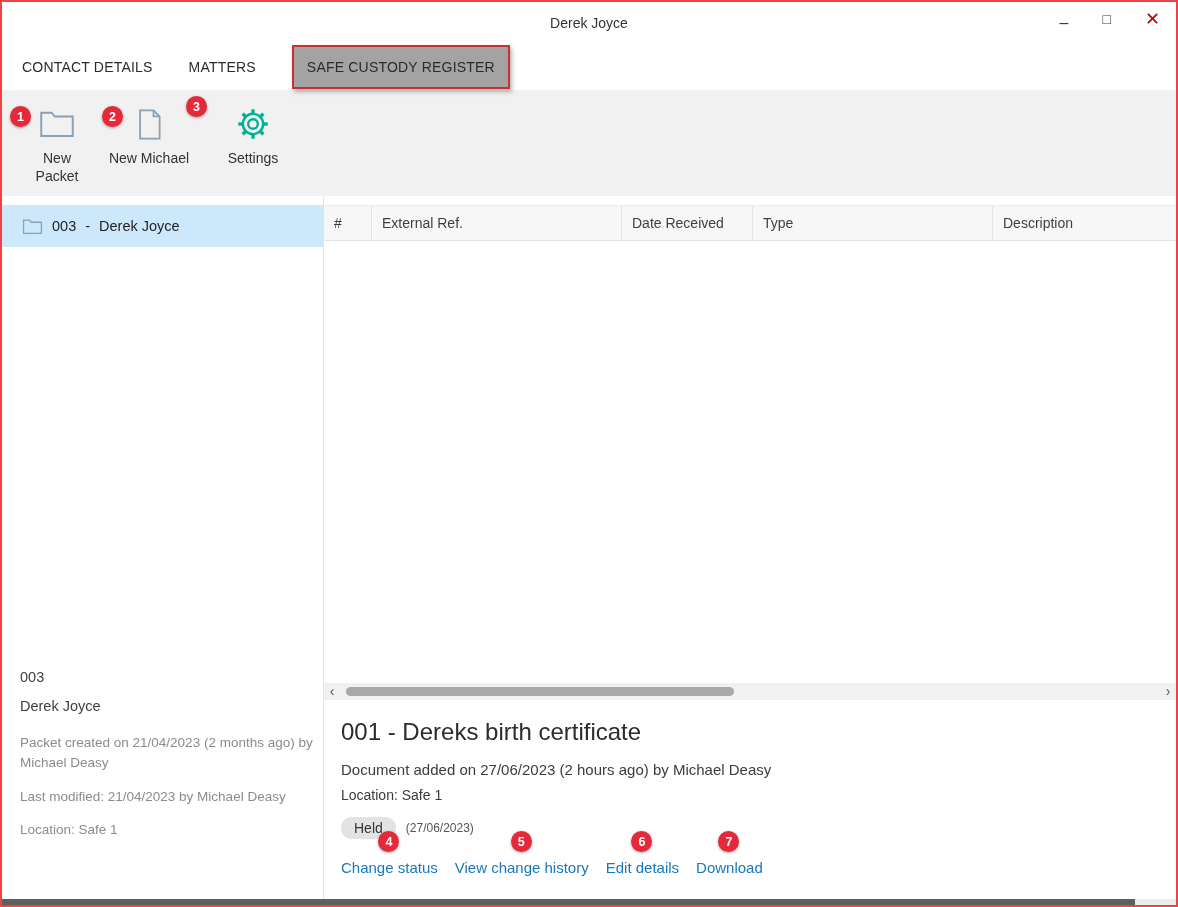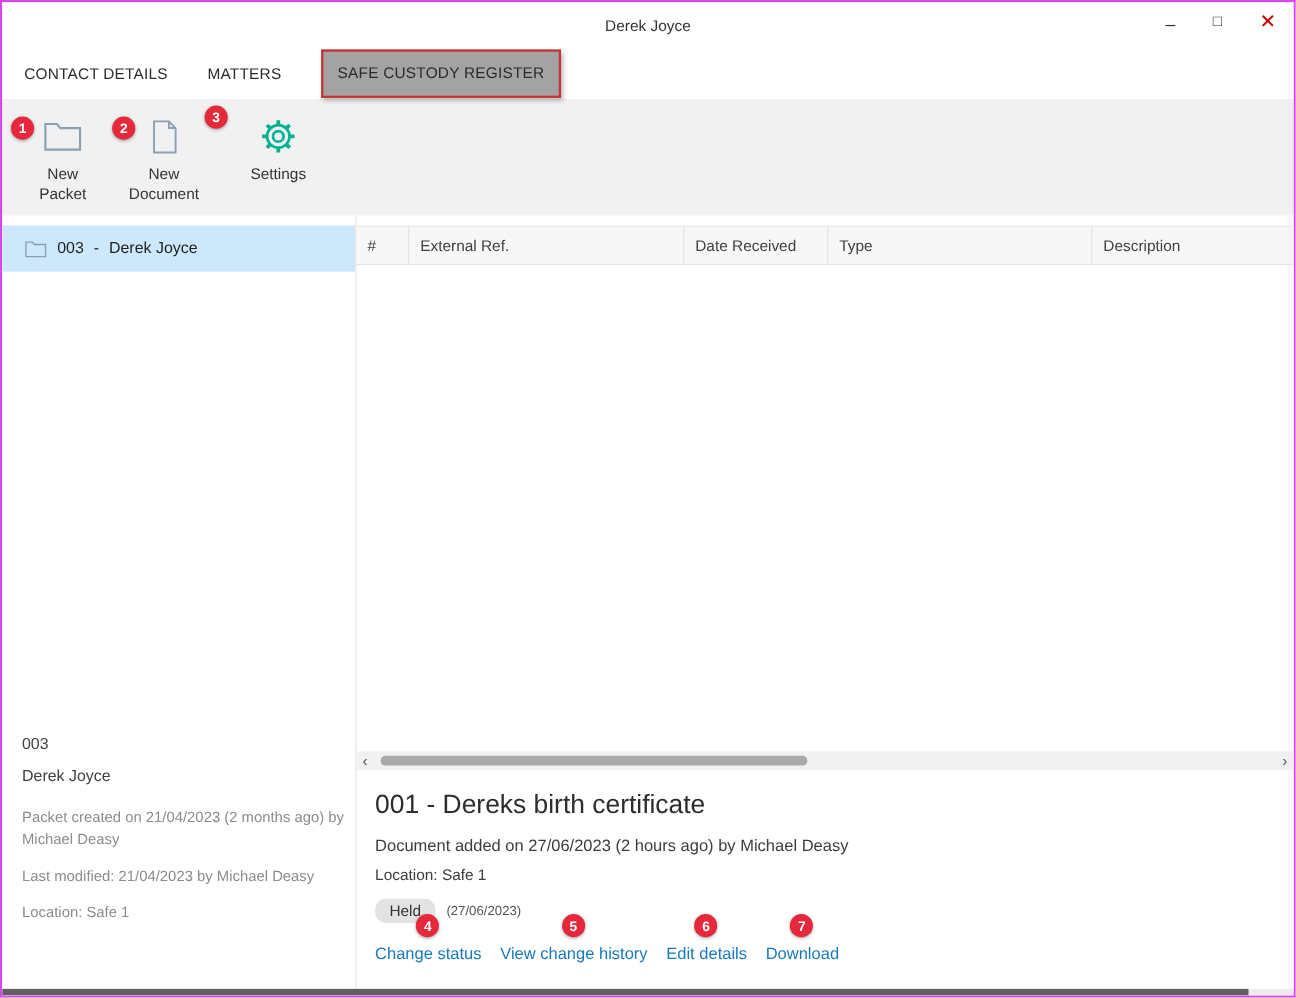--- a/index.html
+++ b/index.html
@@ -2,21 +2,21 @@
 <html><head>
 <meta charset="utf-8">
 <style>
   * { box-sizing: border-box; margin: 0; padding: 0; }
   html,body { background:#ffffff; }
   body { font-family: "Liberation Sans", "DejaVu Sans", sans-serif; }
 
   .window {
     position: relative;
     width: 1178px; height: 907px;
-    border: 2px solid #d946ef;
+    border: 2px solid #ef4444;
     background: #ffffff;
     overflow: hidden;
   }
 
   
   .titlebar {
     height: 42px; position: relative;
     display: flex; align-items: center; justify-content: center;
     background: #ffffff;
   }
@@ -205,21 +205,21 @@
     </div>
 
     <div class="tool tool-2">
       <span class="ann-badge b2">2</span>
       <span class="icon-wrap">
         <svg width="27" height="33" viewBox="0 0 20 24" fill="none" stroke="#8aa0b4" stroke-width="1.3">
           <path d="M3 1.5 h10 l4.5 4.5 v16.5 h-14.5 z"></path>
           <path d="M13 1.5 v4.5 h4.5"></path>
         </svg>
       </span>
-      <span class="tool-label">New Document</span>
+      <span class="tool-label">New Michael</span>
     </div>
 
     <div class="tool tool-3">
       <span class="ann-badge b3">3</span>
       <span class="icon-wrap">
         <svg width="34" height="34" viewBox="0 0 24 24">
           <g fill="none" stroke="#00b294" stroke-width="1.7">
             <circle cx="12" cy="12" r="3.4"></circle>
             <circle cx="12" cy="12" r="7.2"></circle>
           </g>

